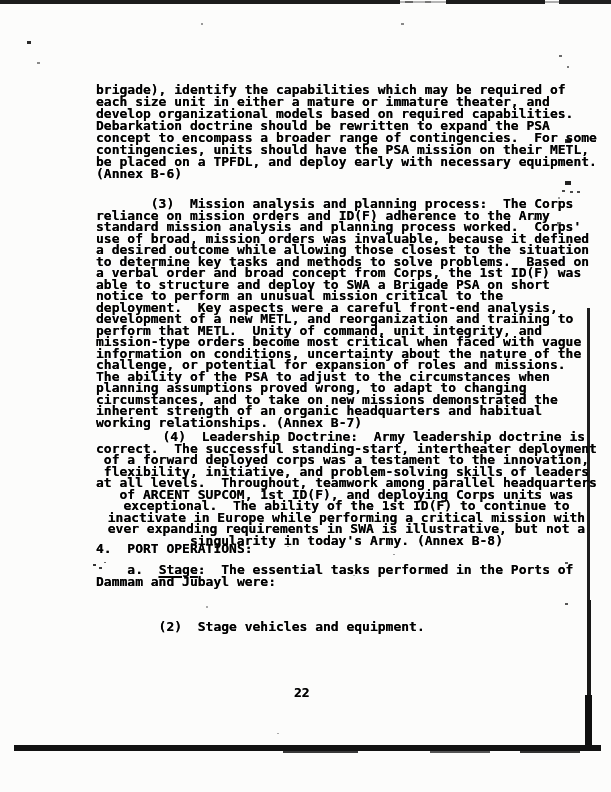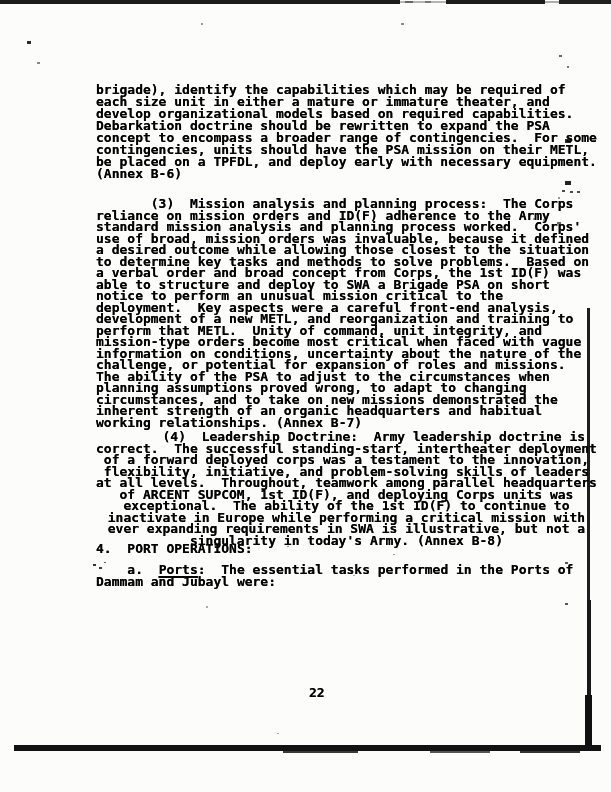--- a/index.html
+++ b/index.html
@@ -116,20 +116,21 @@
 flexibility, initiative, and problem-solving skills of leaders
 at all levels.  Throughout, teamwork among parallel headquarters
 of ARCENT SUPCOM, 1st ID(F), and deploying Corps units was
 exceptional.  The ability of the 1st ID(F) to continue to
 inactivate in Europe while performing a critical mission with
 ever expanding requirements in SWA is illustrative, but not a
 singularity in today's Army. (Annex B-8)</pre>
 
   <pre class="tblock" style="top:531px;line-height:12px;">4.  PORT OPERATIONS:</pre>
 
-  <pre class="tblock" style="top:552px;line-height:12px;"><span>    a.  </span><span class="u">Ports</span><span>:  The essential tasks performed in the Ports of
+  <pre class="tblock" style="top:552px;line-height:12px;"><span>    a.  </span><span class="u">Stage</span><span>:  The essential tasks performed in the Ports of
 Dammam and Jubayl were:</span></pre>
 
 
+  <pre class="tblock" style="top:609px;line-height:12px;">        (2)  Stage vehicles and equipment.</pre>
 
-  <pre class="tblock" style="left:297px;top:675px;line-height:12px;">22</pre>
+  <pre class="tblock" style="left:282px;top:675px;line-height:12px;">22</pre>
 
 </div>
 
 </body></html>

